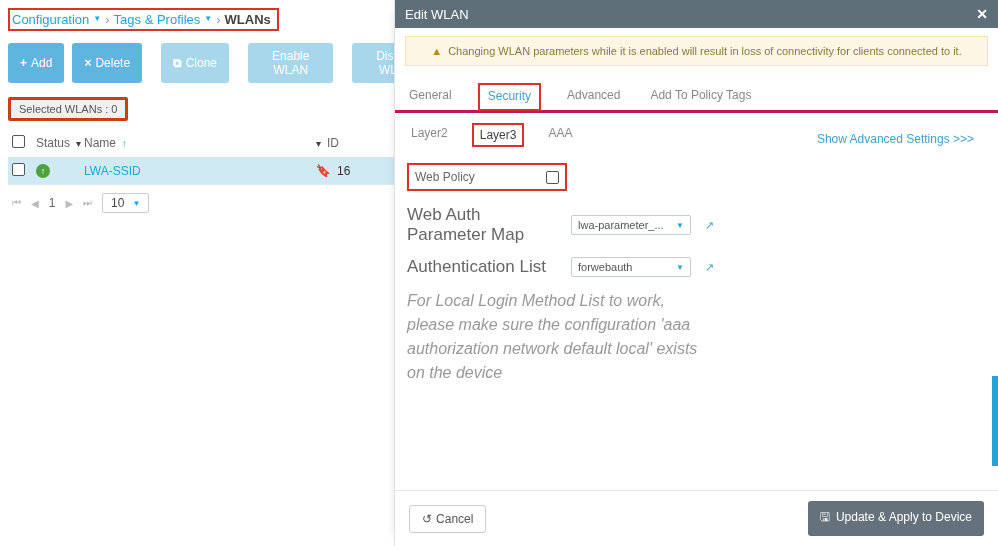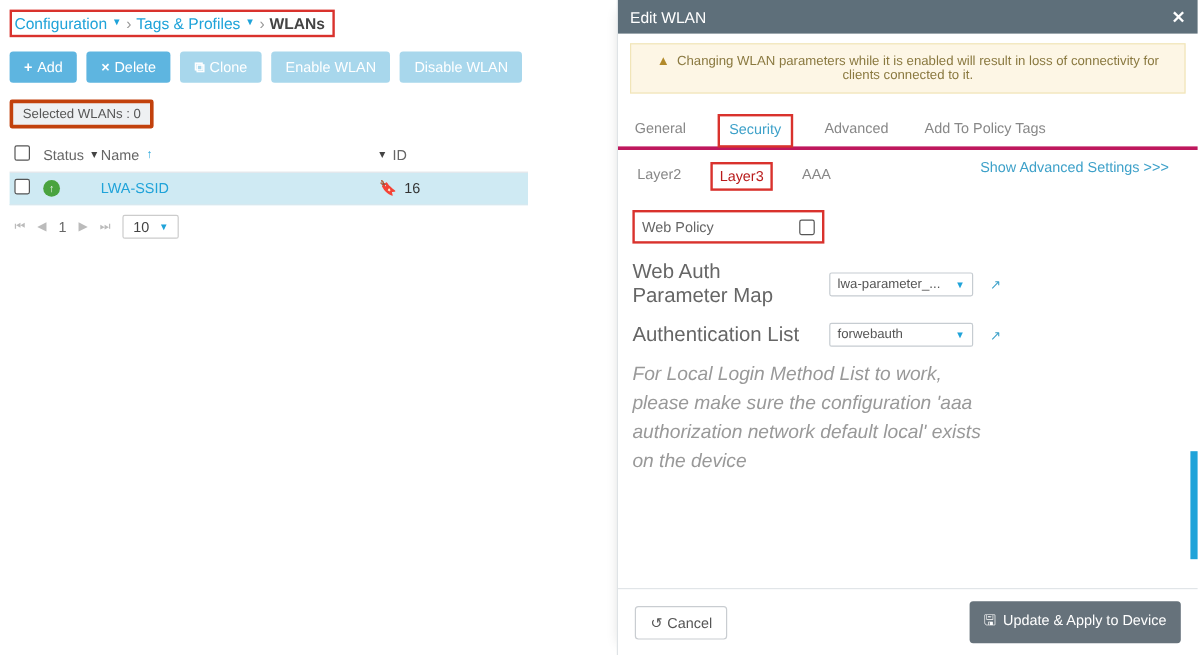--- a/index.html
+++ b/index.html
@@ -8,21 +8,21 @@
   
   .left-pane { position: absolute; left: 0; top: 0; width: 448px; height: 401px; padding: 8px 8px; }
   .breadcrumb { display: flex; align-items: center; gap: 4px; font-size: 13px; border: 2px solid #d9322d; padding: 2px 6px 2px 2px; width: max-content; }
   .breadcrumb a { color: #1fa3d9; text-decoration: none; }
   .breadcrumb .caret { font-size: 8px; color: #1fa3d9; position: relative; top: -1px; }
   .breadcrumb .sep { color: #999; }
   .breadcrumb .current { font-weight: 600; color: #444; }
 
   .btn-row { display: flex; gap: 8px; margin: 12px 0 14px; }
   .btn { background: #5eb5e0; color: #fff; border: none; border-radius: 3px; padding: 6px 12px; font-size: 12px; cursor: pointer; }
-  .btn.light { background: #a8d7ec; }
+  .btn.light { background: #a8d7ec; margin-left: 11px; }
   .btn .ic { margin-right: 4px; font-weight: bold; }
 
   .sel-count { background: #eef0f2; border: 3px solid #c2410c; padding: 3px 8px; width: max-content; font-size: 11px; color: #555; border-radius: 2px; }
 
   .thead { display: flex; align-items: center; border-bottom: 1px solid #e0e3e6; padding: 8px 4px 6px; margin-top: 6px; }
   .thead .cb, .trow .cb { width: 24px; }
   .thead .status, .trow .status { width: 48px; display:flex; align-items:center; gap:6px; }
   .thead .name, .trow .name { flex: 1; display:flex; align-items:center; gap:6px; }
   .thead .id, .trow .id { width: 120px; display:flex; align-items:center; gap:6px; }
   .thead span.lbl { color: #666; font-size: 12px; }
@@ -37,35 +37,35 @@
   .status-dot::after { content:"↑"; color:#fff; font-size:9px; font-weight:bold; }
   .tag-ic { color:#1fa3d9; font-size:12px; }
 
   .pager { display:flex; align-items:center; gap:10px; padding: 8px 4px; }
   .pager .nav { color:#bbb; font-size:10px; cursor:pointer; }
   .pager .pg { color:#666; font-size:12px; }
   .pagesize { border:1px solid #ccc; padding:2px 8px; border-radius:2px; font-size:12px; color:#444; display:flex; align-items:center; gap:8px; cursor:pointer; }
   .pagesize .dd { color:#1fa3d9; font-size:8px; }
 
   
-  .panel { position:absolute; right:0; top:0; width:484px; height:546px; background:#fff; border-left:1px solid #dfe3e6; display:flex; flex-direction:column; box-shadow:-8px 0 10px -10px rgba(0,0,0,0.15); }
+  .panel { position:absolute; right:0; top:0; width:604px; height:546px; background:#fff; border-left:1px solid #dfe3e6; display:flex; flex-direction:column; box-shadow:-8px 0 10px -10px rgba(0,0,0,0.15); }
   .phead { background:#5e6f7a; color:#fff; padding:6px 10px; font-size:13px; display:flex; justify-content:space-between; align-items:center; }
   .phead .x { cursor:pointer; font-size:14px; font-weight:bold; }
 
   .alert { margin:8px 10px 16px; background:#fdf6e5; border:1px solid #f1e5b8; color:#8a7940; padding:8px 12px; font-size:11px; text-align:center; }
   .alert .warn { color:#b28a2a; margin-right:6px; }
 
   .tabs1 { display:flex; border-bottom:3px solid #be185d; padding:0 10px; gap:22px;align-items:flex-end; }
   .tabs1 .t { padding:6px 4px 8px; color:#888; font-size:12px; cursor:pointer; }
   .tabs1 .t.active { color:#3ea1c9; }
   .tabs1 .t.hl { border:2px solid #d9322d; padding:4px 8px 6px; margin-bottom:-1px; }
 
   .tabs2 { display:flex; gap:18px; padding:10px 10px 6px; font-size:12px; }
   .tabs2 .t2 { color:#888; cursor:pointer; padding:3px 6px; }
-  .tabs2 .t2.active { color:#b91c1c; border-bottom:2px solid #3ea1c9; }
+  .tabs2 .t2.active { color:#404040; border-bottom:2px solid #3ea1c9; }
   .tabs2 .t2.hl { border:2px solid #d9322d; }
 
   .adv-link { position:absolute; right:24px; top:132px; color:#3ea1c9; font-size:12px; cursor:pointer; }
 
   .form { padding:10px 18px 0 12px; position:relative; }
   .webpolicy-row { border:2px solid #d9322d; padding:5px 6px; width:160px; display:flex; align-items:center; justify-content:space-between; margin-bottom:14px; }
   .webpolicy-row .lbl { color:#666; font-size:12px; }
 
   .frow { display:flex; align-items:center; gap:14px; margin-bottom:12px; }
   .frow .flabel { width:150px; color:#666; font-size:17px; }

